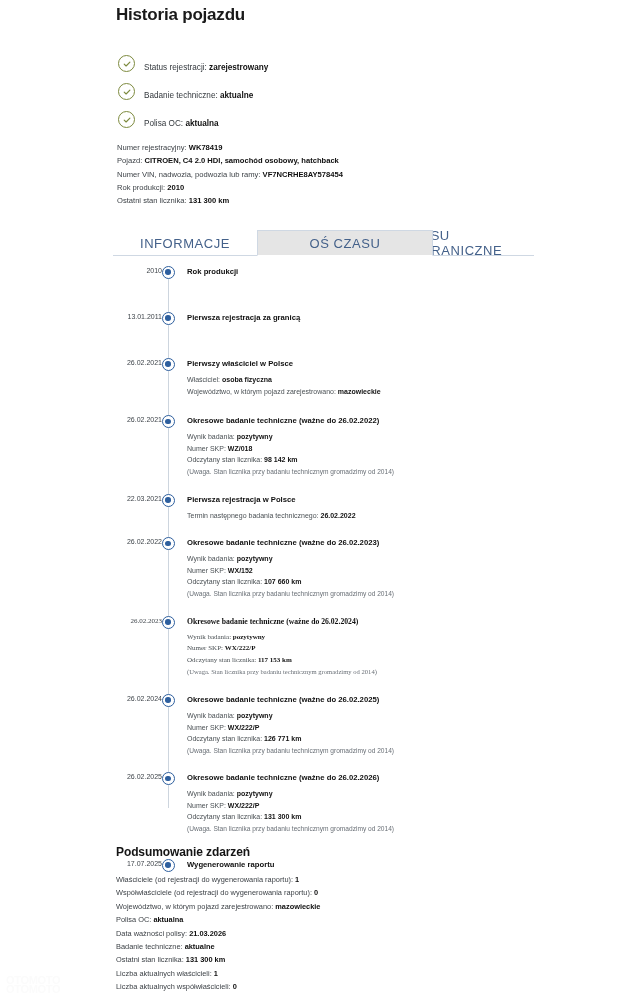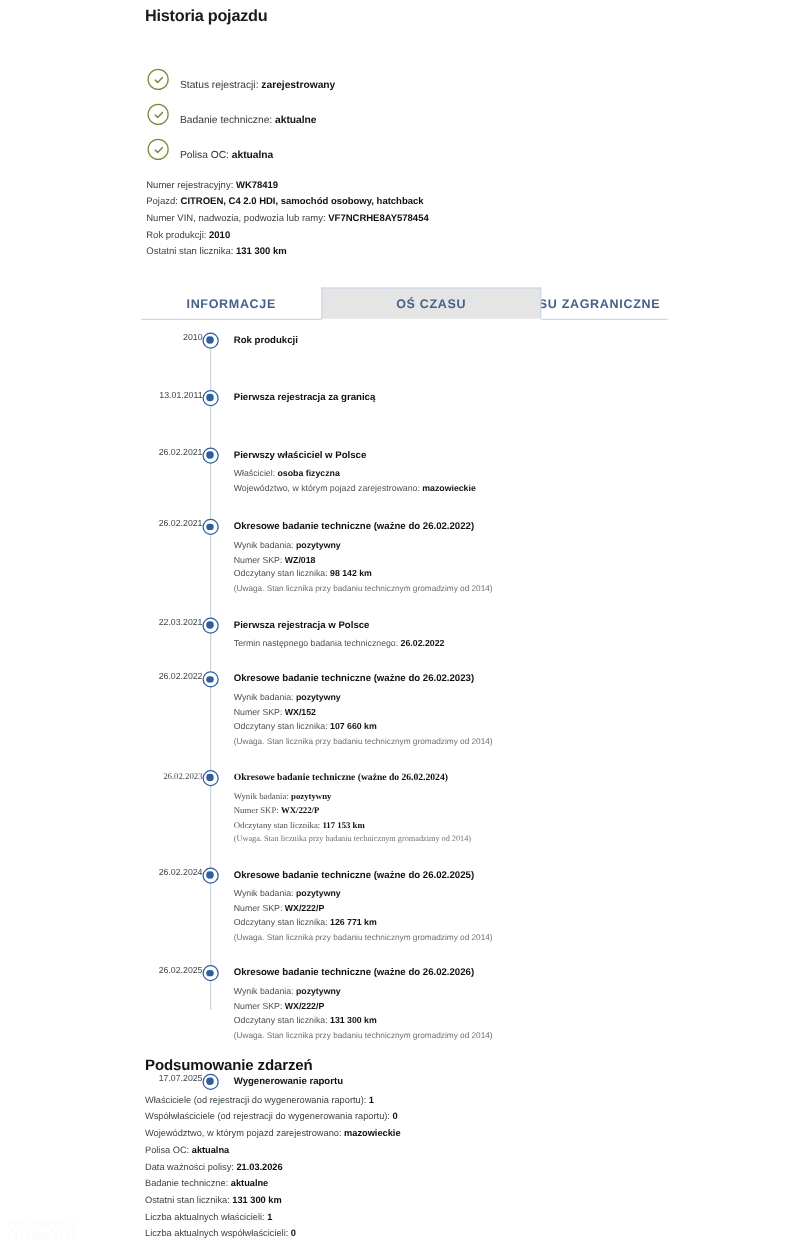--- a/index.html
+++ b/index.html
@@ -16,21 +16,21 @@
     width: 634px;
     height: 1000px;
     background: #ffffff;
   }
 
   
   .page-title {
     position: absolute;
     left: 116px;
     top: 5px;
-    font-size: 13px;
+    font-size: 17px;
     font-weight: bold;
     letter-spacing: -0.2px;
     color: #1a1a1a;
   }
 
   
   .status-list {
     position: absolute;
     left: 118px;
     top: 46px;
@@ -85,22 +85,22 @@
     position: absolute;
     left: 0; right: 0; bottom: 0;
     height: 1px;
     background: #cfd8e3;
   }
   .tab {
     position: absolute;
     top: 0;
     height: 26px;
     display: flex; align-items: center; justify-content: center;
-    font-size: 10px;
-    font-weight: bold;
+    font-size: 13px;
+    font-weight: normal;
     letter-spacing: 0.55px;
     color: #44618a;
     background: transparent;
   }
   .tab-info  { left: 0px;   width: 144px; }
   .tab-axis  { left: 144px; width: 176px;
                border: 1px solid #cfd8e3;
                border-bottom: 1px solid #ffffff;
                background: #e5e5e5;
                z-index: 3; }

